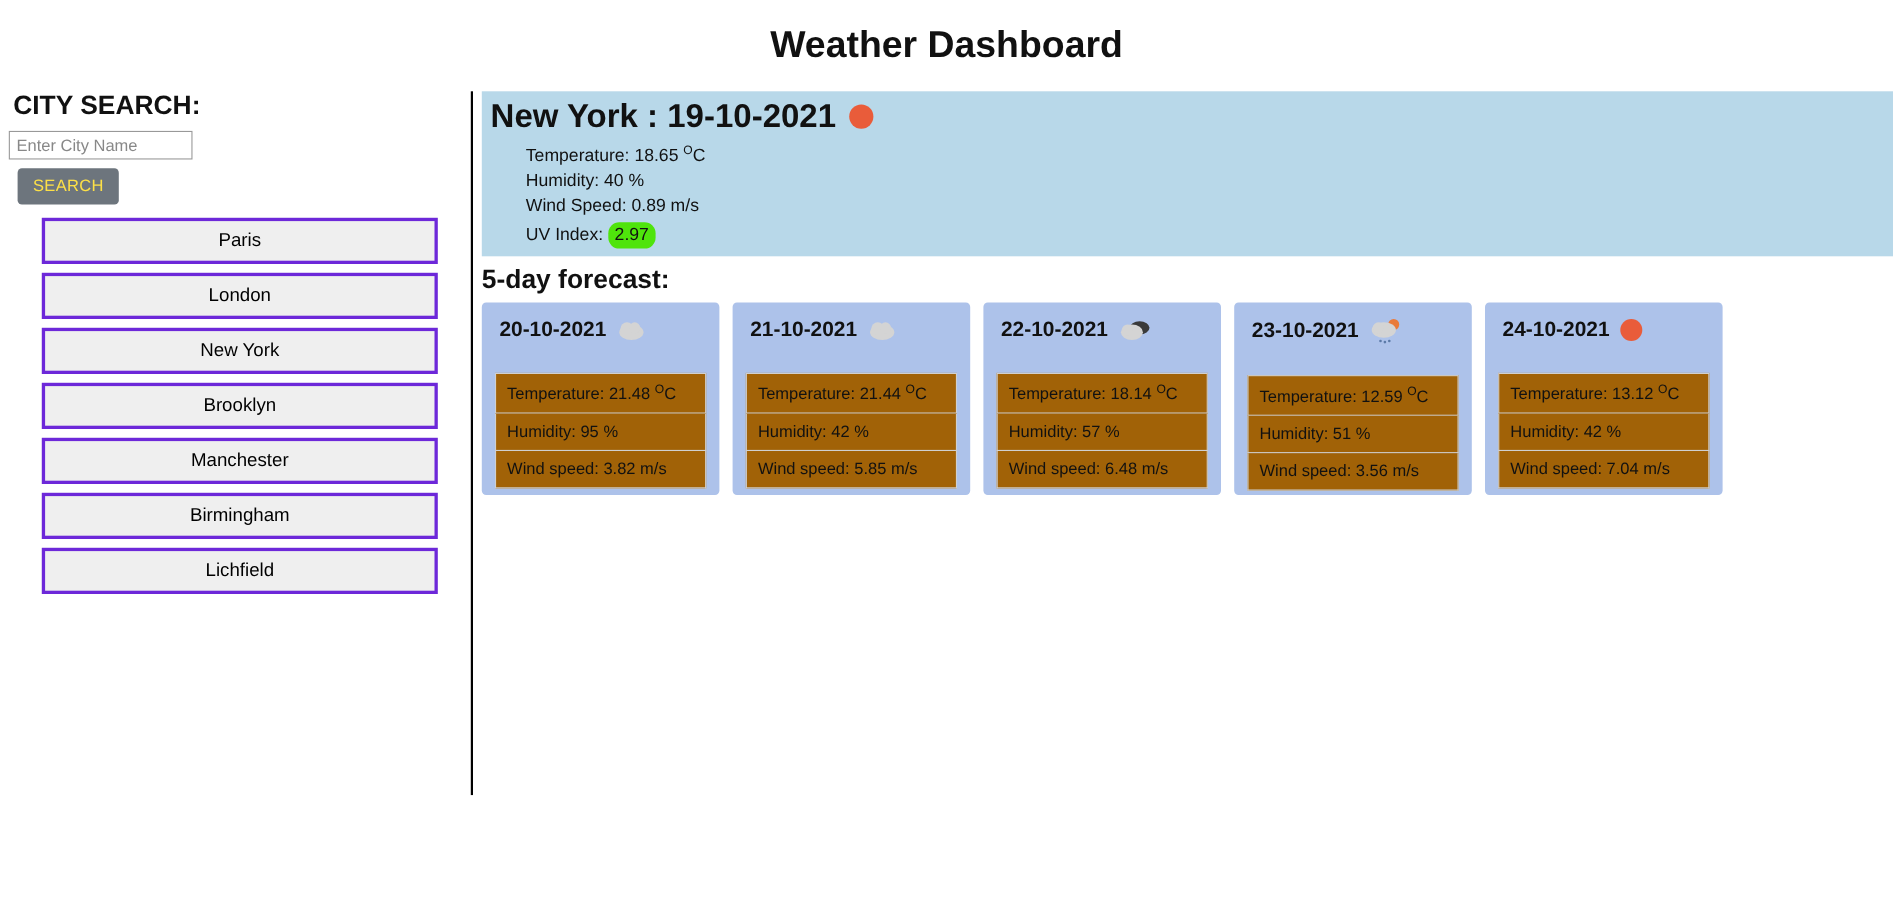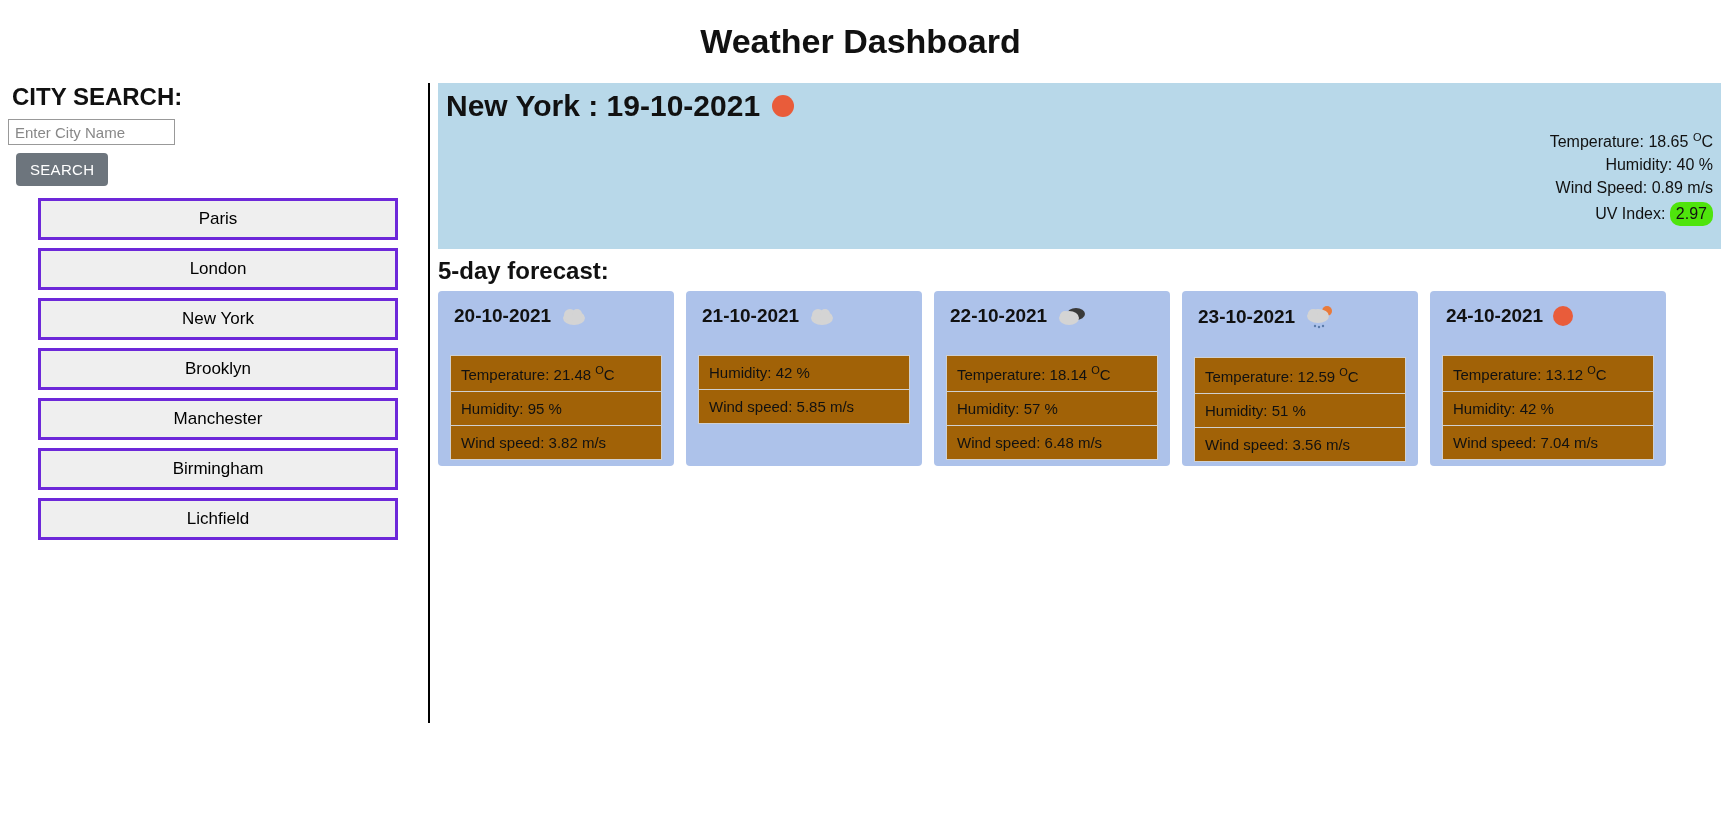--- a/index.html
+++ b/index.html
@@ -34,21 +34,21 @@
     height: 26px;
     border: 1px solid #999;
     padding: 2px 6px;
     font-size: 15px;
     margin: 0 0 8px 0;
   }
   .search-input::placeholder { color: #888; }
   .search-btn {
     display:inline-block;
     background: #6d757d;
-    color: #ffffff;
+    color: #fde047;
     border: none;
     border-radius: 4px;
     padding: 8px 14px;
     font-size: 15px;
     letter-spacing: 0.3px;
     margin-left: 8px;
     cursor: pointer;
   }
   .history {
     margin-top: 12px;
@@ -66,22 +66,21 @@
     cursor: pointer;
   }
   .main {
     flex: 1;
     border-left: 2px solid #000;
     padding: 0 0 0 8px;
     min-height: 640px;
   }
   .current {
     background: #b8d8e9;
-    padding: 6px 8px 18px 8px;
-    text-align: right;
+    padding: 6px 8px 2px 8px;
   }
   .current-header {
     display: flex;
     align-items: center;
     gap: 12px;
     font-size: 30px;
     font-weight: 700;
     margin: 0 0 8px 0;
   }
   .sun-icon {
@@ -112,21 +111,21 @@
     font-size: 24px;
     font-weight: 700;
     margin: 8px 0 6px 0;
   }
   .forecast-grid {
     display: flex;
     flex-wrap: wrap;
     gap: 12px;
   }
   .forecast-card {
-    width: 236px;
+    width: 216px;
     background: #adc2ea;
     border-radius: 4px;
     padding: 14px 12px 4px 12px;
   }
   .forecast-card .card-head {
     display:flex;
     align-items:center;
     gap:10px;
     font-size: 19px;
     font-weight: 700;
@@ -215,20 +214,21 @@
         <div class="forecast-card">
           <div class="card-head">
             <span>21-10-2021</span>
             <svg class="cloud-icon" width="26" height="20" viewBox="0 0 26 20">
               <ellipse cx="13" cy="12" rx="11" ry="7" fill="#d4d4d4"></ellipse>
               <circle cx="9" cy="9" r="6" fill="#d4d4d4"></circle>
               <circle cx="16" cy="8" r="5" fill="#d4d4d4"></circle>
             </svg>
           </div>
           <ul class="stats">
+            <li>Temperature: 21.44 <span class="deg">O</span>C</li>
             <li>Humidity: 42 %</li>
             <li>Wind speed: 5.85 m/s</li>
           </ul>
         </div>
         <div class="forecast-card">
           <div class="card-head">
             <span>22-10-2021</span>
             <svg class="cloud-icon" width="30" height="22" viewBox="0 0 30 22">
               <ellipse cx="19" cy="9" rx="9" ry="6" fill="#3a3a3a"></ellipse>
               <ellipse cx="12" cy="13" rx="10" ry="7" fill="#d4d4d4"></ellipse>

